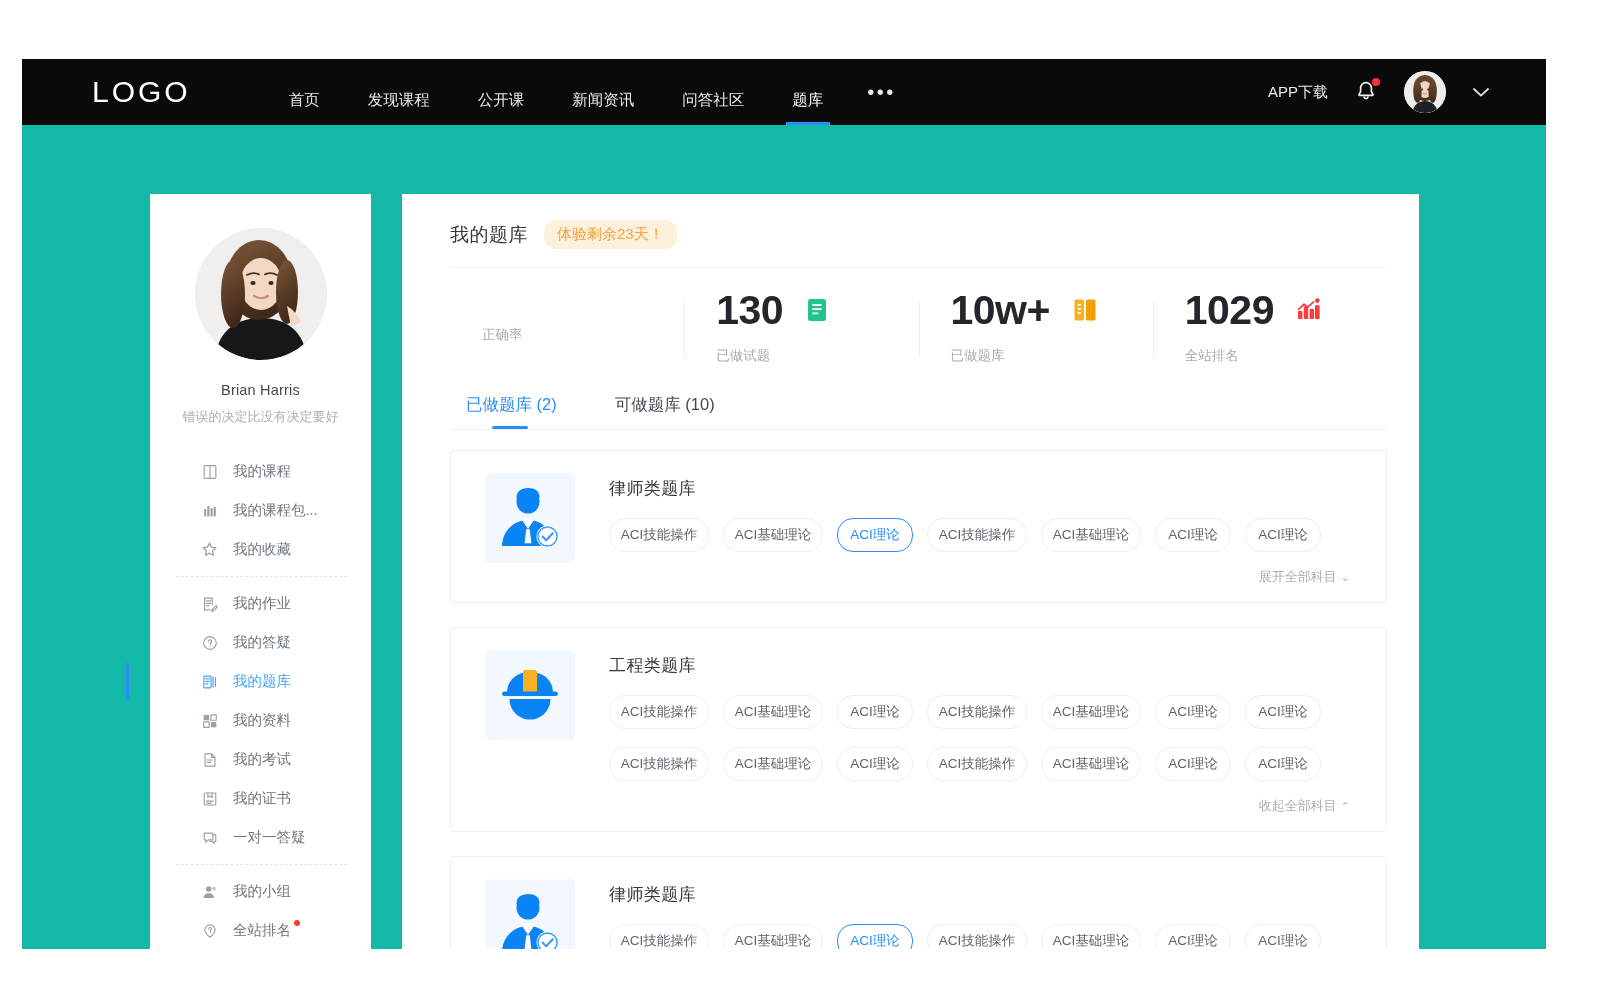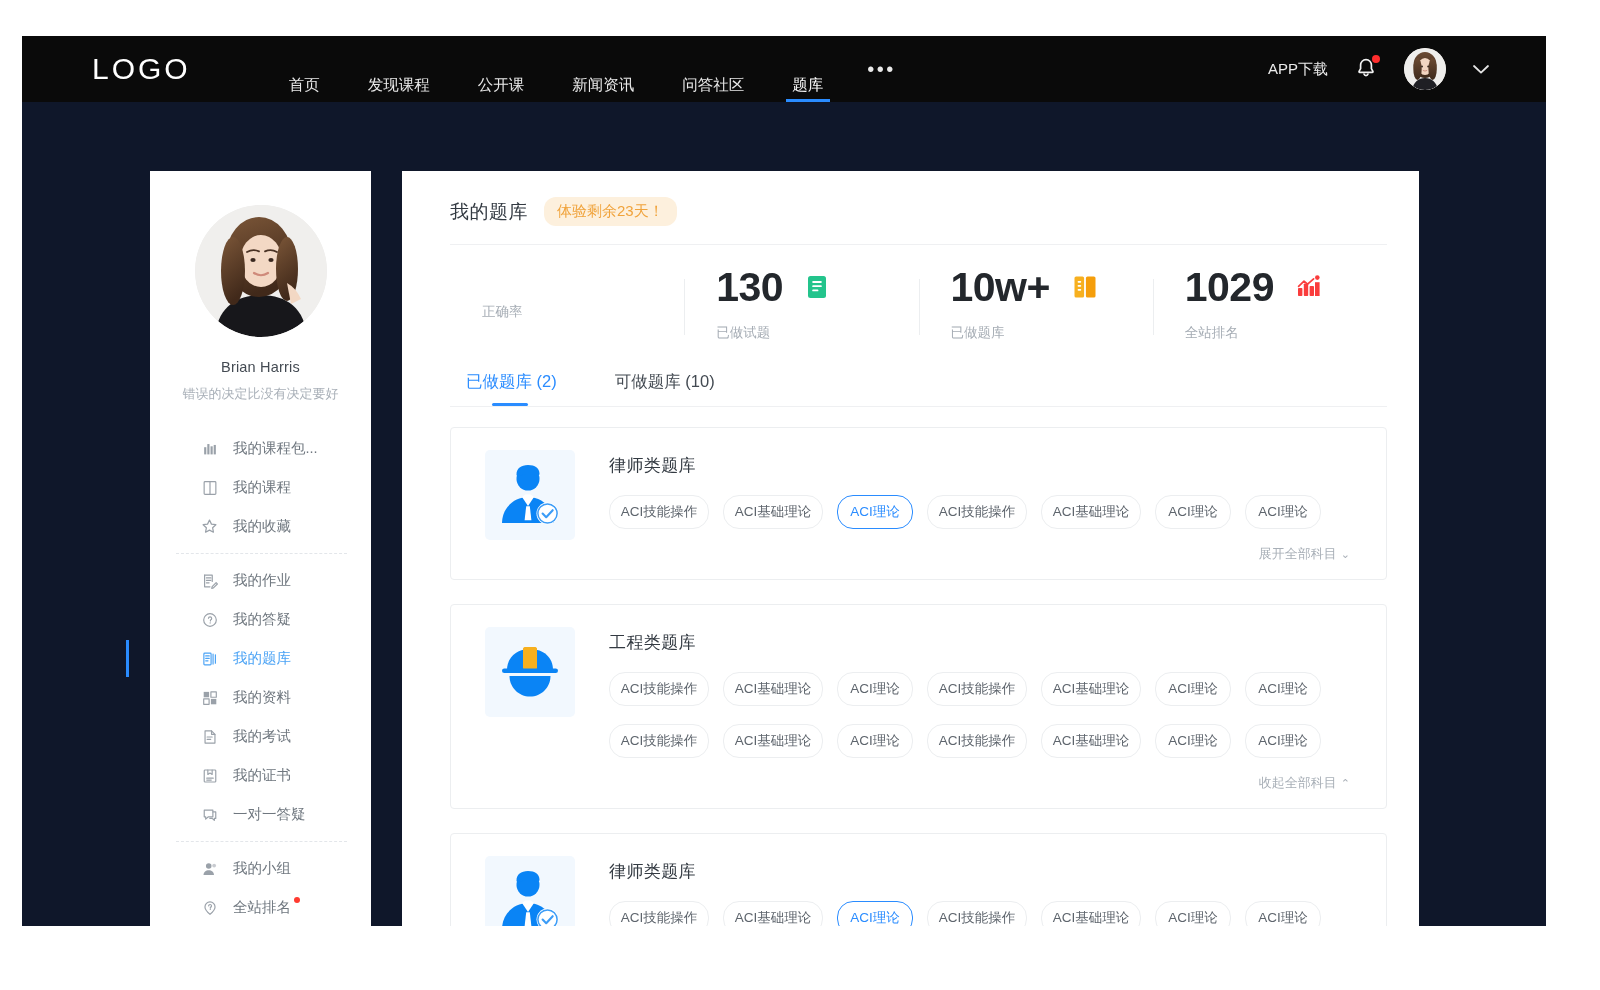--- a/index.html
+++ b/index.html
@@ -10,23 +10,23 @@
     overflow: hidden;
   }
   .page {
     position: relative;
     width: 1600px; height: 990px;
     background: #ffffff;
   }
   
   .viewport {
     position: absolute;
-    left: 22px; top: 36px;
+    left: 22px; top: 59px;
     width: 1524px; height: 890px;
-    background: #0f172a;
+    background: #14b8a6;
     overflow: hidden;
   }
 
   
   .topbar {
     position: absolute; left: 0; top: 0;
     width: 1524px; height: 66px;
     background: #0a0a0a;
     display: flex; align-items: center;
   }
@@ -37,21 +37,21 @@
     letter-spacing: 3px;
     font-weight: 300;
     font-family: "Liberation Sans", sans-serif;
     user-select: none;
   }
   .navlinks { display: flex; align-items: center; margin-left: 74px; height: 66px; }
   .navlink {
     position: relative;
     color: #e9e9e9;
     font-size: 15.5px;
-    padding: 16px 24px;
+    padding: 8px 24px;
     height: 66px; line-height: 66px;
     cursor: pointer;
     white-space: nowrap;
   }
   .navlink.active { color: #ffffff; }
   .navlink.active::after {
     content: ""; position: absolute;
     left: 50%; transform: translateX(-50%);
     bottom: 0; width: 44px; height: 3px;
     background: #2a8cff;
@@ -313,36 +313,36 @@
             </g>
           </svg>
         </div>
         <div class="profile-name">Brian Harris</div>
         <div class="profile-motto">错误的决定比没有决定要好</div>
       </div>
       <div class="menu" id="sidemenu">
             <div class="mi">
               <span class="ic">
                 <svg width="18" height="18" viewBox="0 0 20 20">
+                  <rect x="3.5" y="3" width="13" height="14" rx="1" fill="none" stroke="currentColor" stroke-width="1.3" stroke-linecap="round" stroke-linejoin="round"></rect>
+                  <path d="M10 3v14" fill="none" stroke="currentColor" stroke-width="1.3" stroke-linecap="round" stroke-linejoin="round"></path>
+                </svg>
+              </span>
+              <span class="lb">我的课程</span>
+            </div>
+            <div class="mi">
+              <span class="ic">
+                <svg width="18" height="18" viewBox="0 0 20 20">
                   <rect x="3.5" y="8" width="2.4" height="8" fill="currentColor"></rect>
                   <rect x="7" y="4.5" width="2.4" height="11.5" fill="currentColor"></rect>
                   <rect x="10.6" y="7" width="2.4" height="9" fill="currentColor"></rect>
                   <rect x="14.1" y="5.5" width="2.4" height="10.5" fill="currentColor"></rect>
                 </svg>
               </span>
               <span class="lb">我的课程包...</span>
-            </div>
-            <div class="mi">
-              <span class="ic">
-                <svg width="18" height="18" viewBox="0 0 20 20">
-                  <rect x="3.5" y="3" width="13" height="14" rx="1" fill="none" stroke="currentColor" stroke-width="1.3" stroke-linecap="round" stroke-linejoin="round"></rect>
-                  <path d="M10 3v14" fill="none" stroke="currentColor" stroke-width="1.3" stroke-linecap="round" stroke-linejoin="round"></path>
-                </svg>
-              </span>
-              <span class="lb">我的课程</span>
             </div>
             <div class="mi">
               <span class="ic">
                 <svg width="19" height="19" viewBox="0 0 20 20">
                   <path d="M10 3.2l2.05 4.3 4.65.6-3.4 3.25.85 4.65L10 13.8l-4.15 2.2.85-4.65L3.3 8.1l4.65-.6z" fill="none" stroke="currentColor" stroke-width="1.3" stroke-linecap="round" stroke-linejoin="round"></path>
                 </svg>
               </span>
               <span class="lb">我的收藏</span>
             </div>
             <div class="sep"></div>

